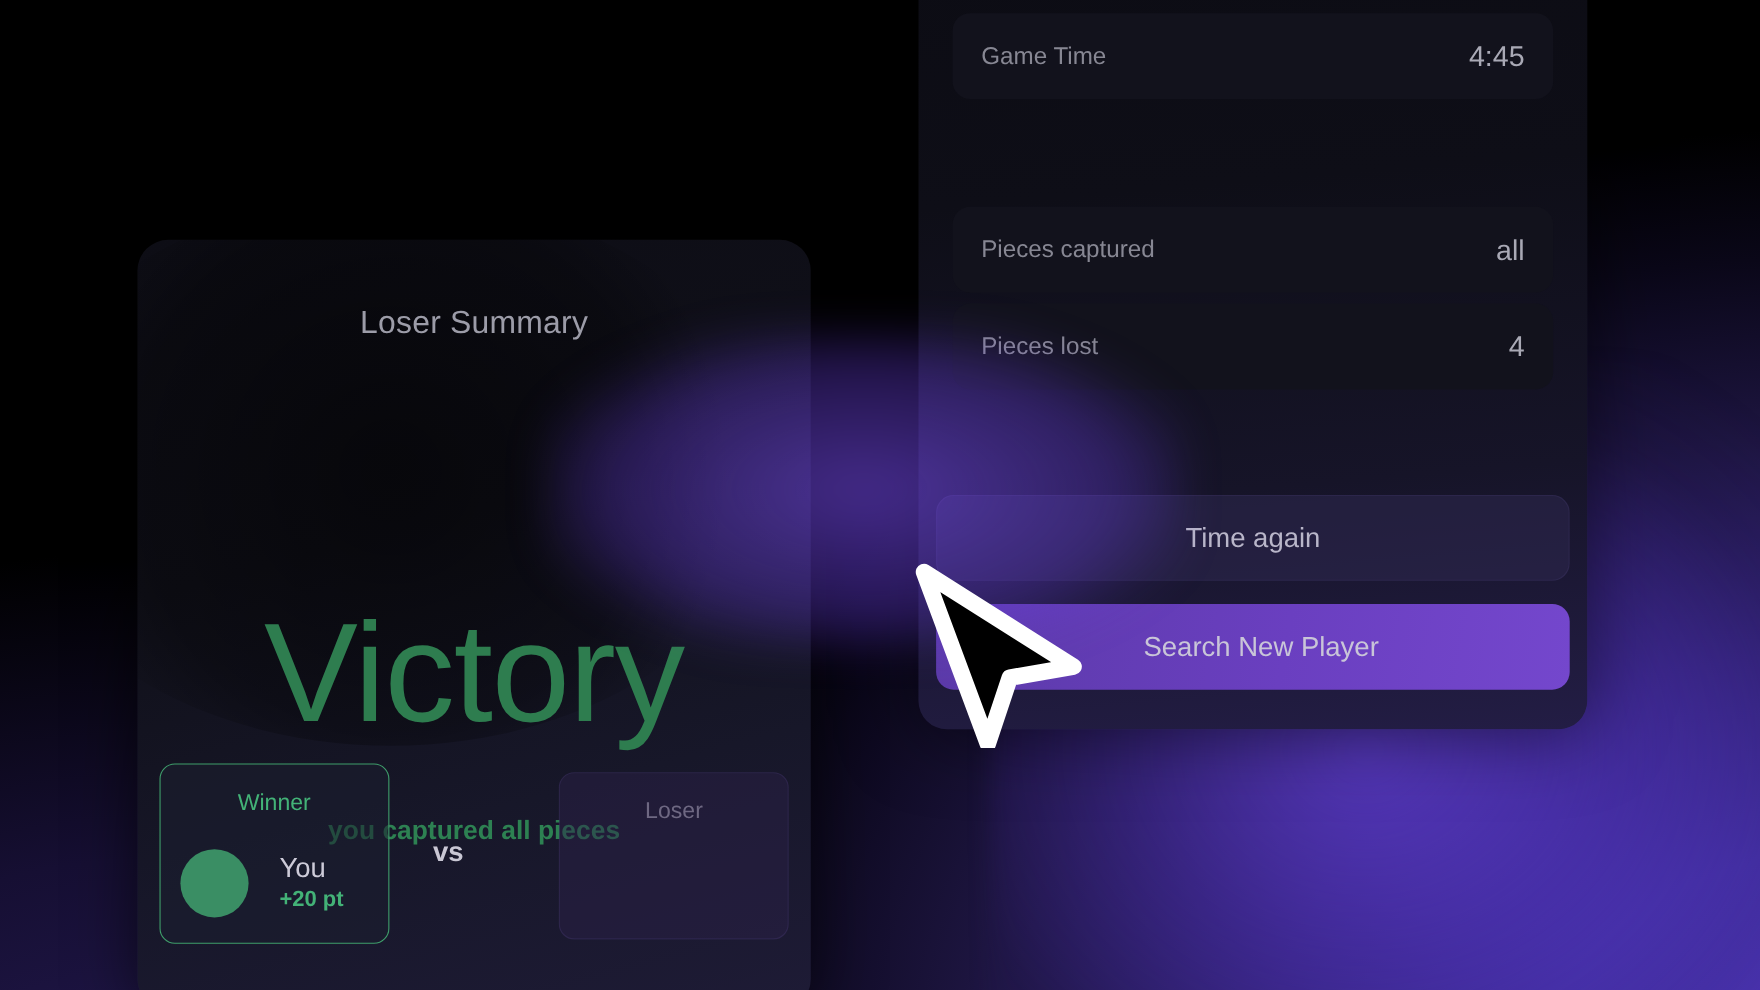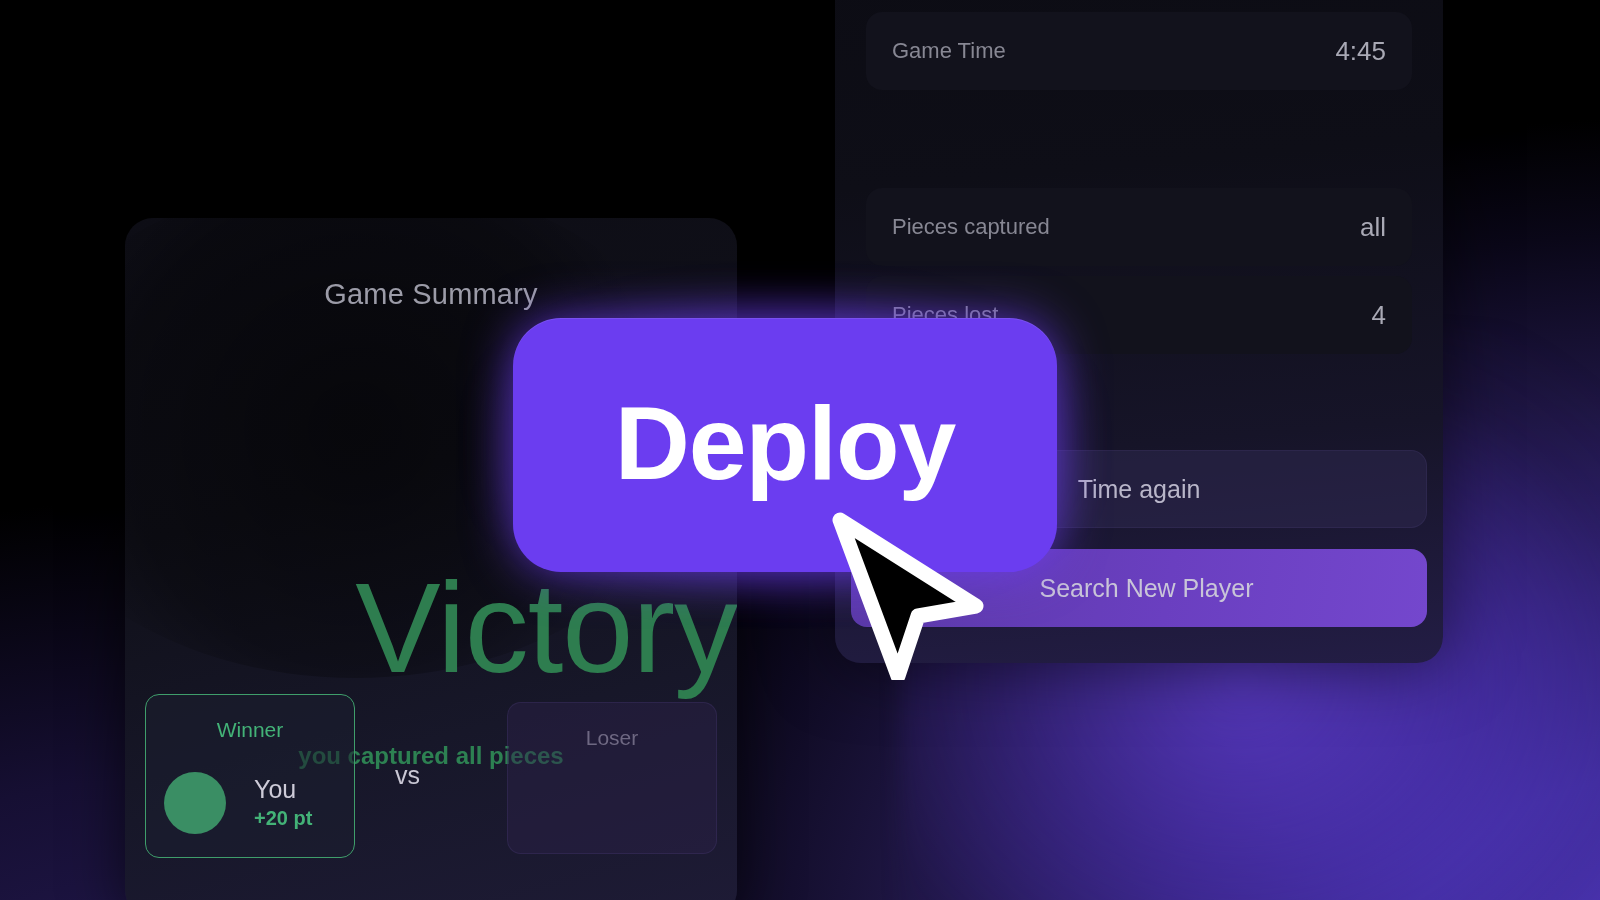--- a/index.html
+++ b/index.html
@@ -71,23 +71,23 @@
     width: 612px;
     text-align: center;
     font-size: 29px;
     font-weight: 500;
     letter-spacing: 0.2px;
     color: #9c9ca8;
   }
 
   .victory {
     position: absolute;
-    left: 0; top: 346px;
+    left: 0; top: 330px;
     width: 612px;
-    text-align: right;
+    text-align: center;
     font-size: 128px;
     line-height: 128px;
     font-weight: 300;
     letter-spacing: -1px;
     color: #2e7d4f;
     white-space: nowrap;
   }
 
   .captured-sub {
     position: absolute;
@@ -170,21 +170,21 @@
   .player-points {
     font-size: 20px;
     font-weight: 700;
     line-height: 24px;
   }
   .winner .player-points { color: #43b277; }
   .loser  .player-points { color: #8e8a9e; font-weight: 400; }
 
   .vs-label {
     font-size: 25px;
-    font-weight: 400;
+    font-weight: 700;
     color: #c9c7d4;
     margin: 0 40px;
   }
 
   
   .stats-panel {
     position: absolute;
     left: 835px;
     top: -160px;
     width: 608px;
@@ -321,21 +321,21 @@
 
     <div class="action-btn primary" style="left:16px; top:709px;">
       <span>Search New Player</span>
     </div>
 
   </div>
 
   <div class="summary-card">
     <div class="summary-vignette"></div>
 
-    <div class="summary-title">Game Summary</div>
+    <div class="summary-title">Loser Summary</div>
 
     <div class="victory">Victory</div>
 
     <div class="captured-sub">you captured all pieces</div>
 
     <div class="versus-row">
 
       <div class="player-card winner">
         <div class="player-role">Winner</div>
         <div class="player-body">
@@ -350,23 +350,20 @@
       <div class="vs-label">vs</div>
 
       <div class="player-card loser">
         <div class="player-role">Loser</div>
       </div>
 
     </div>
   </div>
 
   <div class="deploy-glow"></div>
-  <div class="deploy-btn">
-    <span class="deploy-label">Deploy</span>
-  </div>
 
   <div class="cursor">
     <svg width="170" height="170" viewBox="0 0 170 170" xmlns="http://www.w3.org/2000/svg">
       <path d="M 14 10 L 150 96 L 92 106 L 72 166 Z" fill="#000000" stroke="#ffffff" stroke-width="15" stroke-linejoin="round" stroke-linecap="round"></path>
     </svg>
   </div>
 
 </div>
 
 </body></html>

